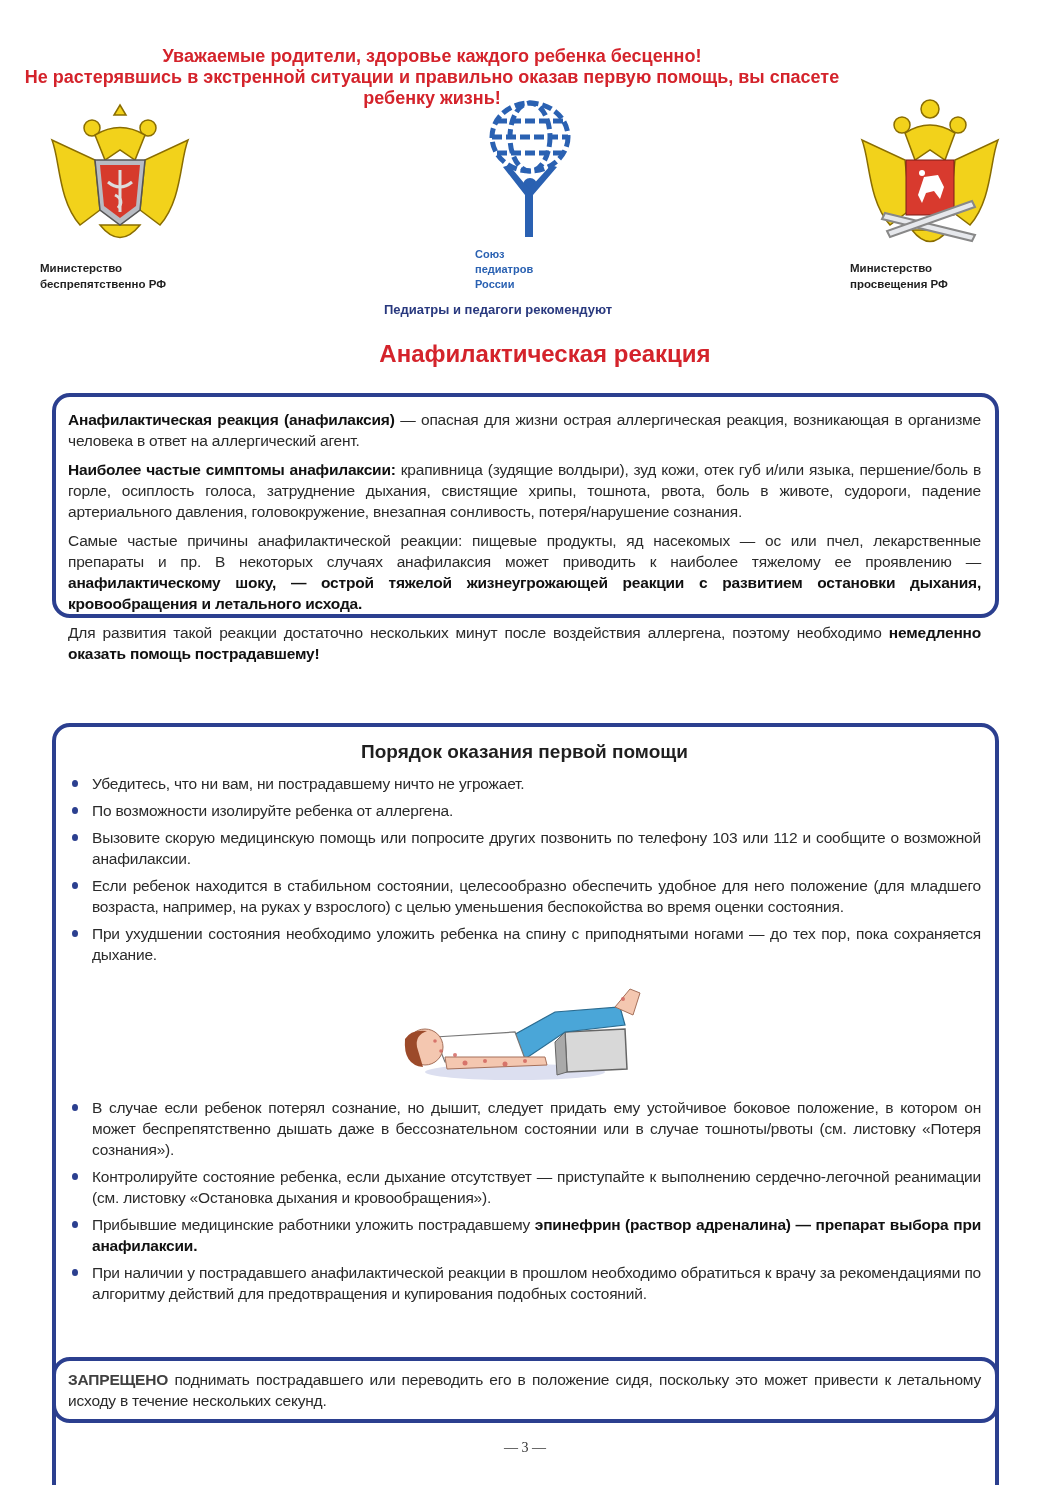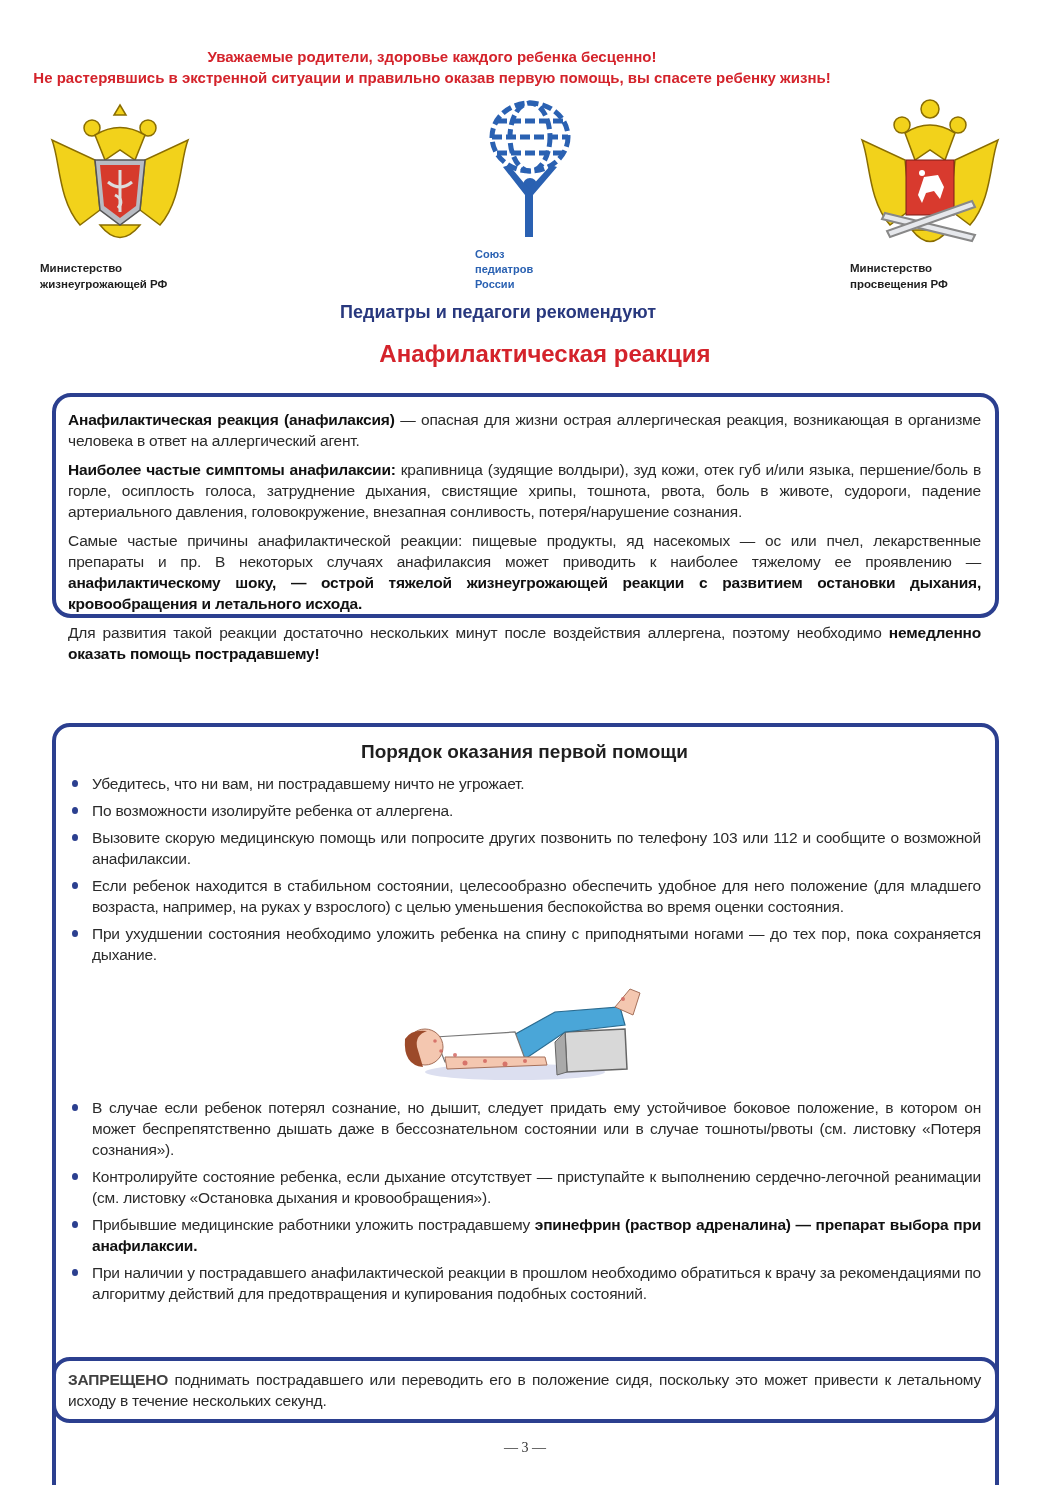--- a/index.html
+++ b/index.html
@@ -6,50 +6,50 @@
     html, body { width: 1050px; height: 1485px; background: #ffffff; }
     body {
       font-family: "Liberation Sans", sans-serif;
       color: #1f1f1f;
       position: relative;
       overflow: hidden;
     }
     .top-banner {
       position: absolute; left: 0; top: 46px; width: 864px;
       text-align: center; color: #d4232b; font-weight: bold;
-      font-size: 15px; line-height: 21px;
+      font-size: 18px; line-height: 21px;
       font-family: "Liberation Sans", sans-serif;
     }
     .emblem { position: absolute; }
     .emblem .caption {
       position: absolute; width: 100%; text-align: left;
       font-weight: bold; font-size: 11.5px; line-height: 16px; color: #1f1f1f;
     }
     #emblem-health { left: 40px; top: 100px; width: 160px; height: 200px; }
     #emblem-health .caption { top: 160px; left: 0; }
     #emblem-union { left: 475px; top: 97px; width: 110px; height: 200px; }
     #emblem-union .caption { top: 150px; color: #2a61b2; font-size: 11px; line-height: 15px; }
     #emblem-edu { left: 850px; top: 95px; width: 160px; height: 200px; }
     #emblem-edu .caption { top: 165px; }
 
     .subtitle {
       position: absolute; left: 0; top: 302px; width: 996px; text-align: center;
-      color: #28387e; font-weight: bold; font-size: 18px;
+      color: #28387e; font-weight: bold; font-size: 13px;
     }
     .main-title {
       position: absolute; left: 0; top: 340px; width: 1050px; text-align: center;
       color: #d4232b; font-weight: bold; font-size: 24px; padding-left: 40px;
     }
 
     .box {
       position: absolute; left: 52px; width: 947px;
       border: 4px solid #2b3f8f; border-radius: 18px;
       background: #fff;
     }
-    #box-info { top: 393px; height: 225px; padding: 12px 14px 0 12px; border-radius: 19px; }
+    #box-info { top: 393px; height: 225px; padding: 12px 14px 0 12px; }
     #box-steps { top: 723px; height: 788px; padding: 8px 14px 0 12px; }
     #box-warning { top: 1357px; height: 66px; padding: 8px 14px 0 12px; }
 
     .para {
       font-size: 15.5px; line-height: 21px; text-align: justify;
       margin-bottom: 8px; color: #2a2a2a;
       font-family: "Liberation Sans Narrow", "Liberation Sans", sans-serif;
       letter-spacing: -0.2px;
     }
     .para b, .item b { color: #111; }
@@ -99,21 +99,21 @@
     <path d="M55 60 L105 60 L100 110 L80 125 L60 110 Z" fill="#b8bcc3" stroke="#555" stroke-width="1.5"></path>
     <path d="M60 65 L100 65 L96 106 L80 118 L64 106 Z" fill="#d63a2c"></path>
     <g stroke="#ddd" stroke-width="3" fill="none">
       <line x1="80" y1="70" x2="80" y2="112"></line>
       <path d="M68 82 Q80 92 92 82"></path>
       <path d="M75 95 Q85 100 78 108"></path>
     </g>
   </svg>
   <div class="caption">
     <div>Министерство</div>
-    <div>жизнеугрожающей РФ</div>
+    <div>беспрепятственно РФ</div>
   </div>
 </div>
 
 <div class="emblem" id="emblem-union">
   <svg width="110" height="150" viewBox="0 0 110 150">
     <g fill="none" stroke="#2a61b2" stroke-width="5" stroke-dasharray="10 4">
       <ellipse cx="55" cy="40" rx="38" ry="34"></ellipse>
       <ellipse cx="55" cy="40" rx="20" ry="34"></ellipse>
       <line x1="17" y1="40" x2="93" y2="40"></line>
       <line x1="22" y1="24" x2="88" y2="24"></line>

